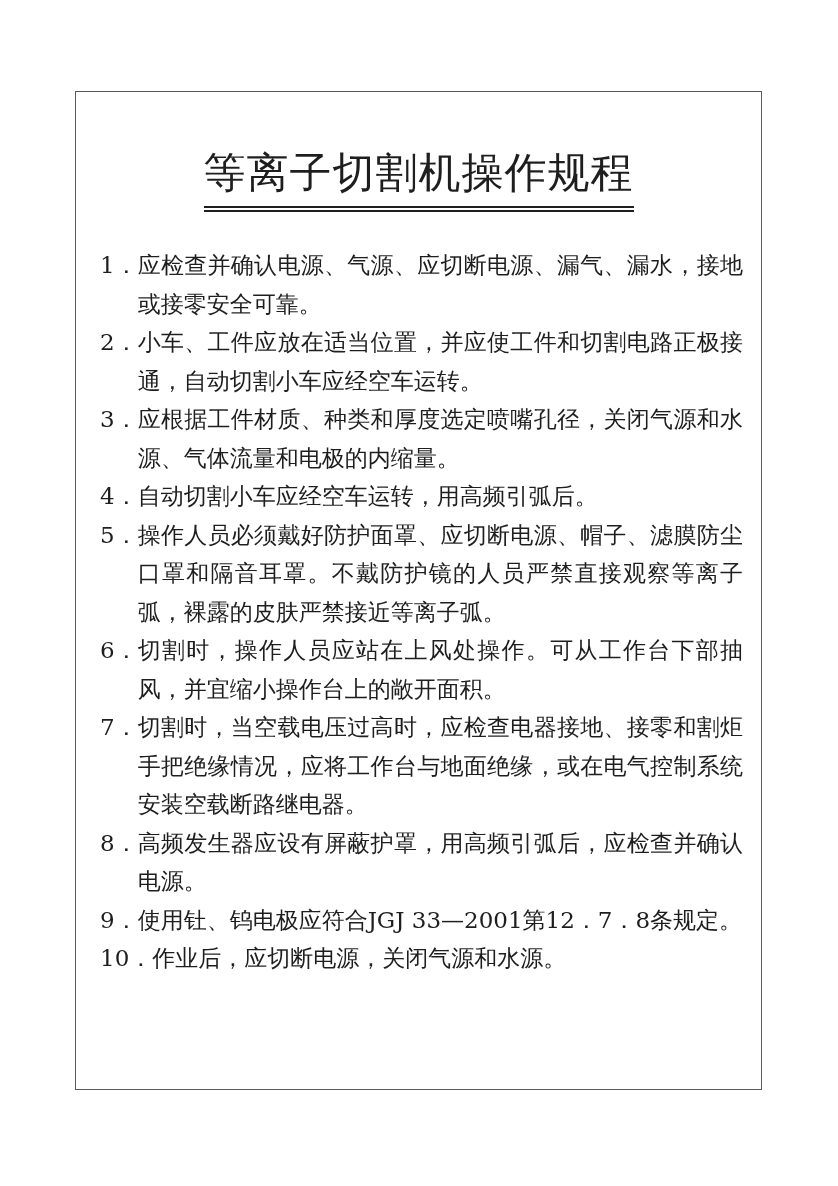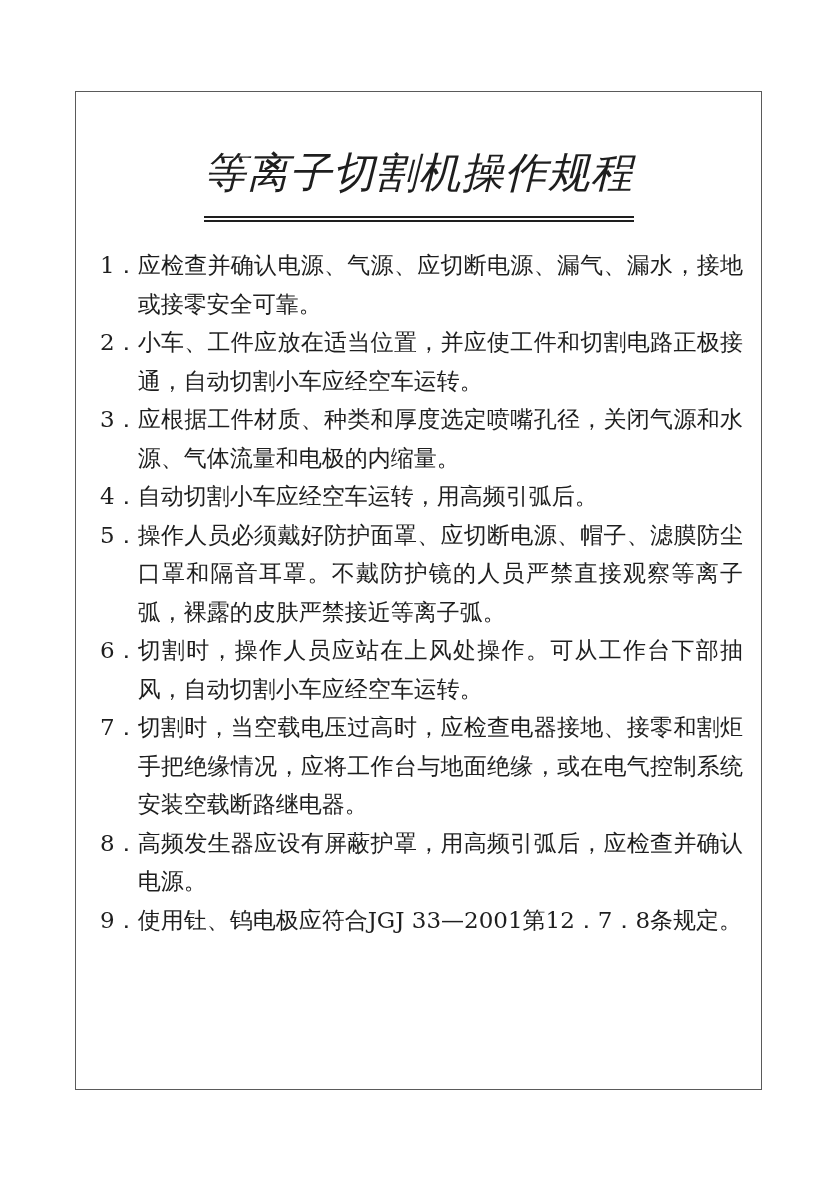--- a/index.html
+++ b/index.html
@@ -28,22 +28,21 @@
   .title {
     margin: 56px 0 0 0;
     text-align: center;
     font-size: 42px;
     font-weight: 400;
     line-height: 1.2;
     letter-spacing: 1px;
   }
   .title-text {
     border-bottom: 6px double #1e1e1e;
-    padding-bottom: 19px;
-    font-style: italic;
+    padding-bottom: 9px;
   }
   .rules {
     margin: 48px 18px 0 24px;
     padding: 0;
     list-style: none;
     font-size: 23px;
     line-height: 38.5px;
   }
   .rule {
     display: flex;
@@ -86,32 +85,36 @@
     <span class="rule-text">自动切割小车应经空车运转，用高频引弧后。</span>
   </li>
 
   <li class="rule">
     <span class="rule-num">5．</span>
     <span class="rule-text">操作人员必须戴好防护面罩、应切断电源、帽子、滤膜防尘口罩和隔音耳罩。不戴防护镜的人员严禁直接观察等离子弧，裸露的皮肤严禁接近等离子弧。</span>
   </li>
 
   <li class="rule">
     <span class="rule-num">6．</span>
-    <span class="rule-text">切割时，操作人员应站在上风处操作。可从工作台下部抽风，自动切割小车应经空车运转。</span>
+    <span class="rule-text">切割时，操作人员应站在上风处操作。可从工作台下部抽风，并宜缩小操作台上的敞开面积。</span>
   </li>
 
   <li class="rule">
     <span class="rule-num">7．</span>
     <span class="rule-text">切割时，当空载电压过高时，应检查电器接地、接零和割炬手把绝缘情况，应将工作台与地面绝缘，或在电气控制系统安装空载断路继电器。</span>
   </li>
 
   <li class="rule">
     <span class="rule-num">8．</span>
     <span class="rule-text">高频发生器应设有屏蔽护罩，用高频引弧后，应检查并确认电源。</span>
   </li>
 
   <li class="rule">
     <span class="rule-num">9．</span>
     <span class="rule-text">使用钍、钨电极应符合JGJ 33—2001第12．7．8条规定。</span>
   </li>
 
+  <li class="rule">
+    <span class="rule-num">10．</span>
+    <span class="rule-text">作业后，应切断电源，关闭气源和水源。</span>
+  </li>
 </ol>
 </div>
 
 </body></html>

